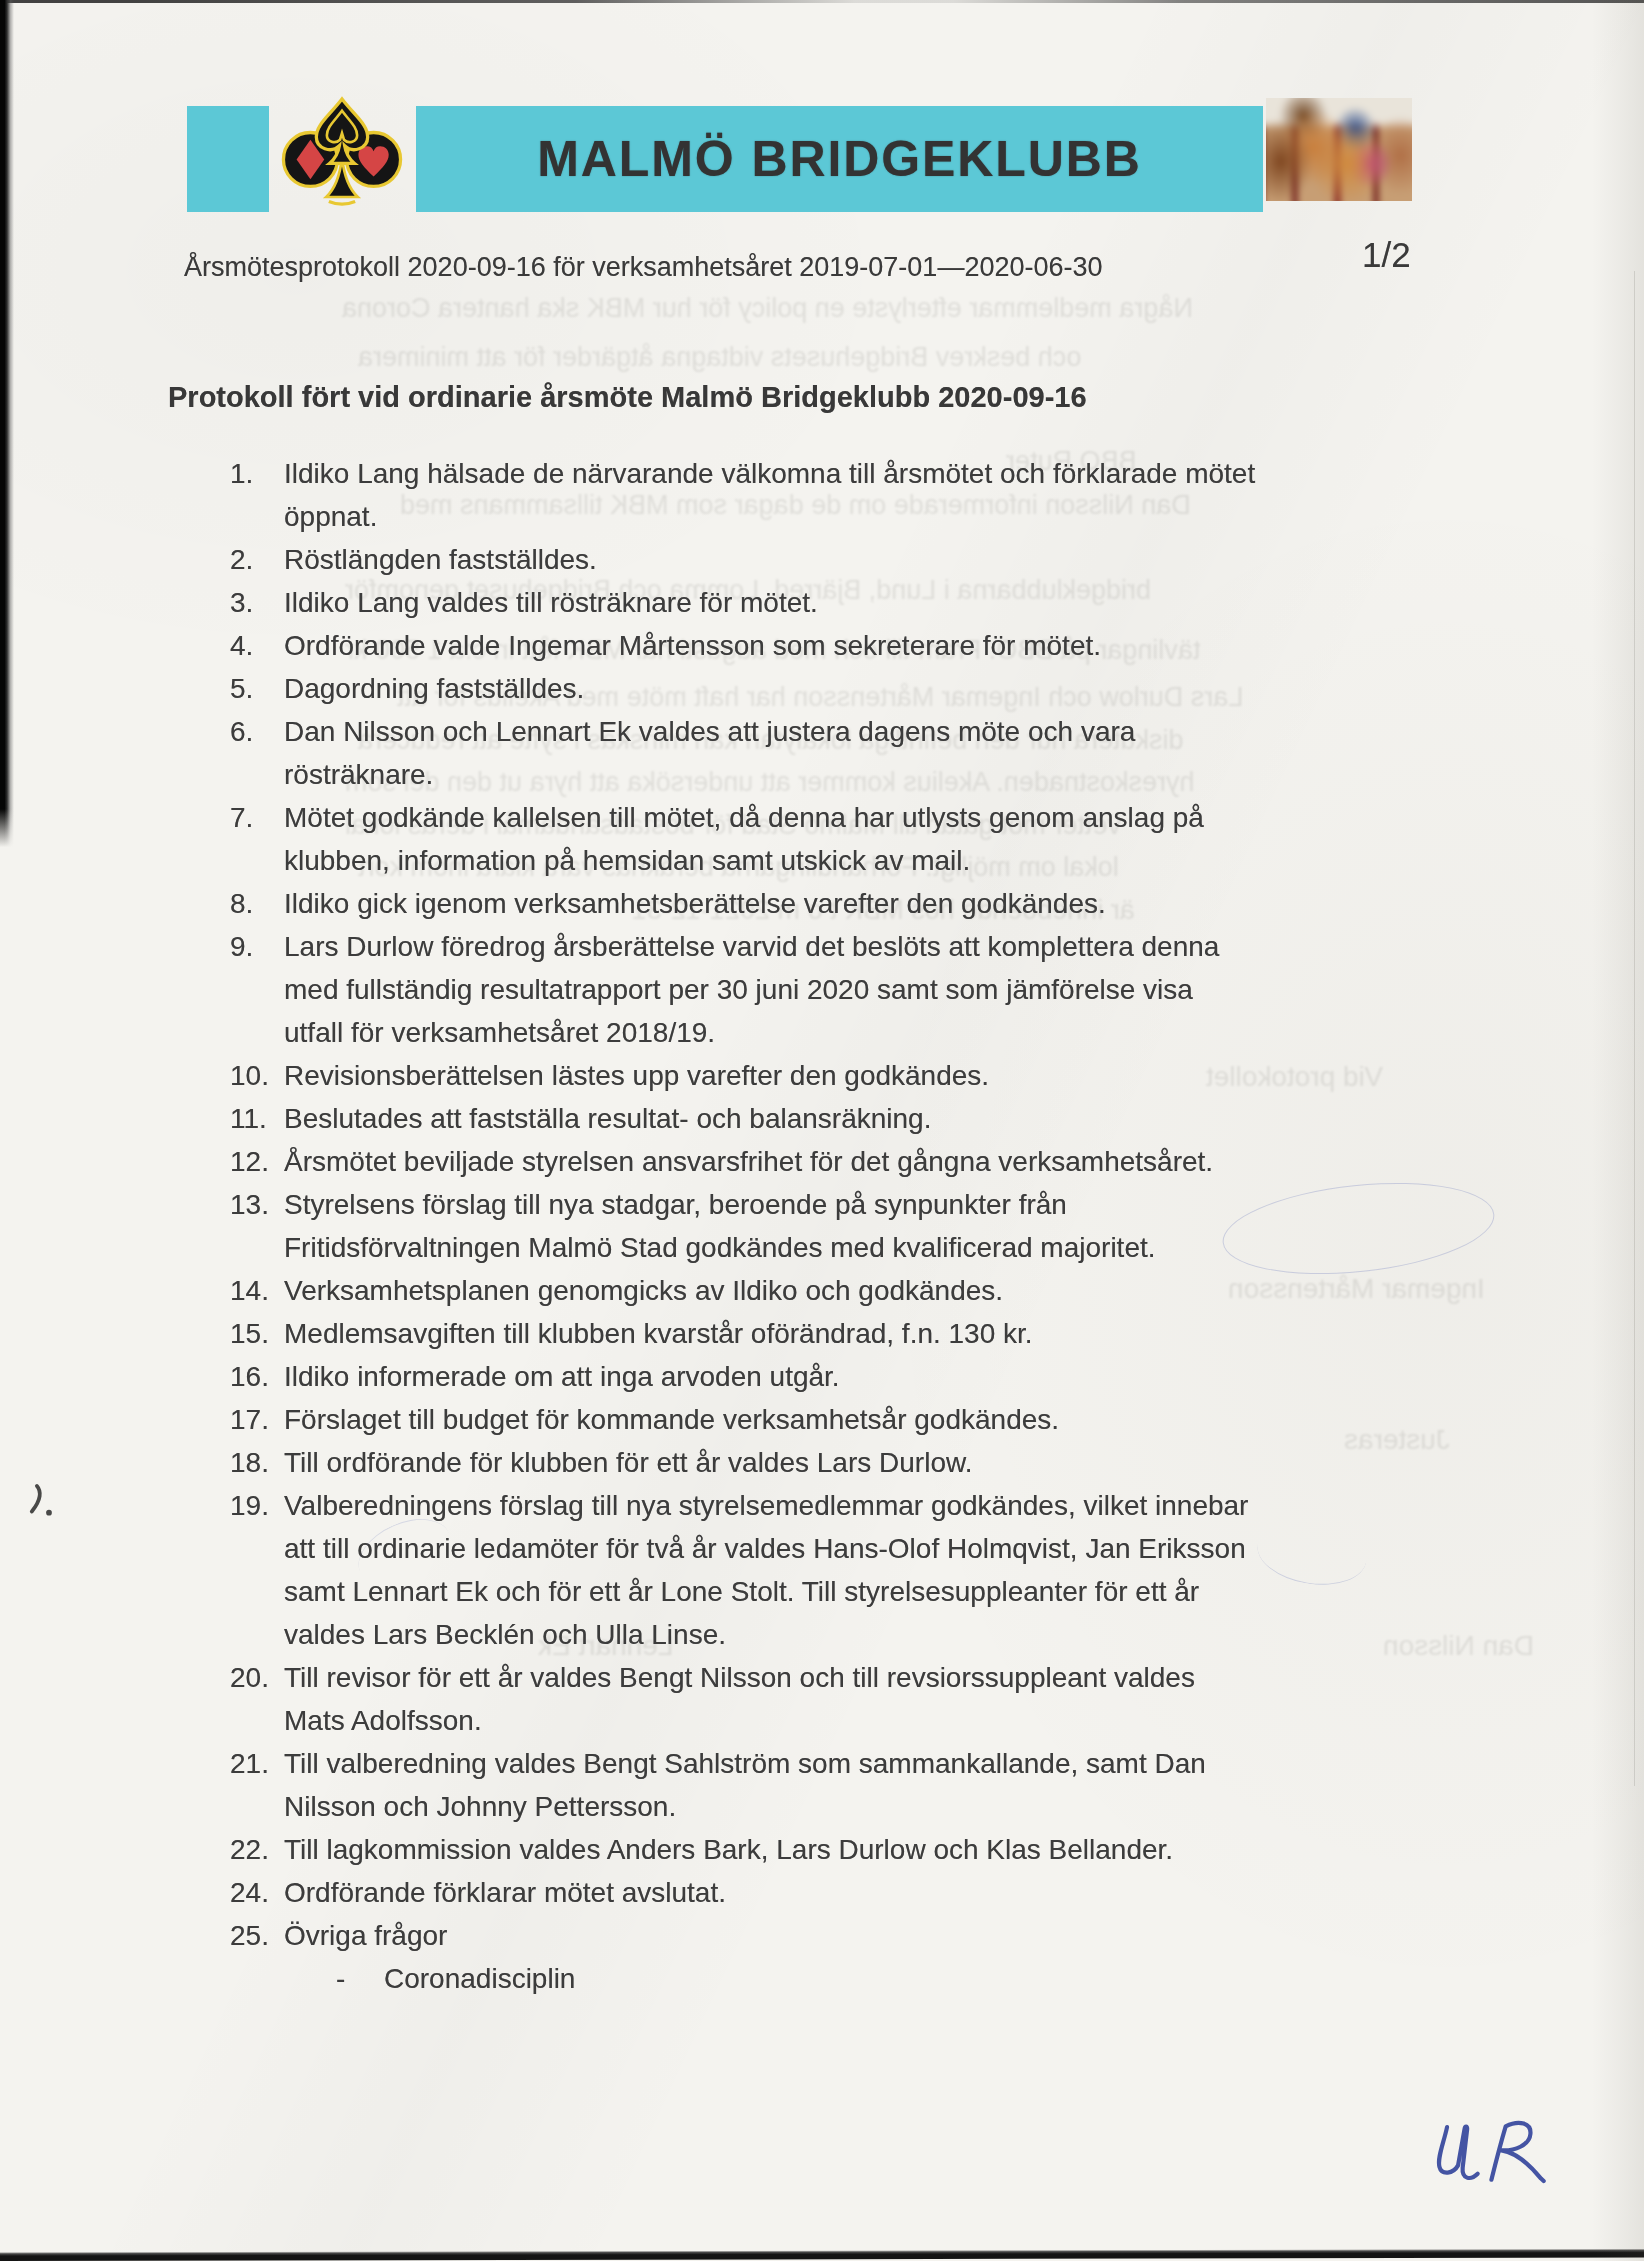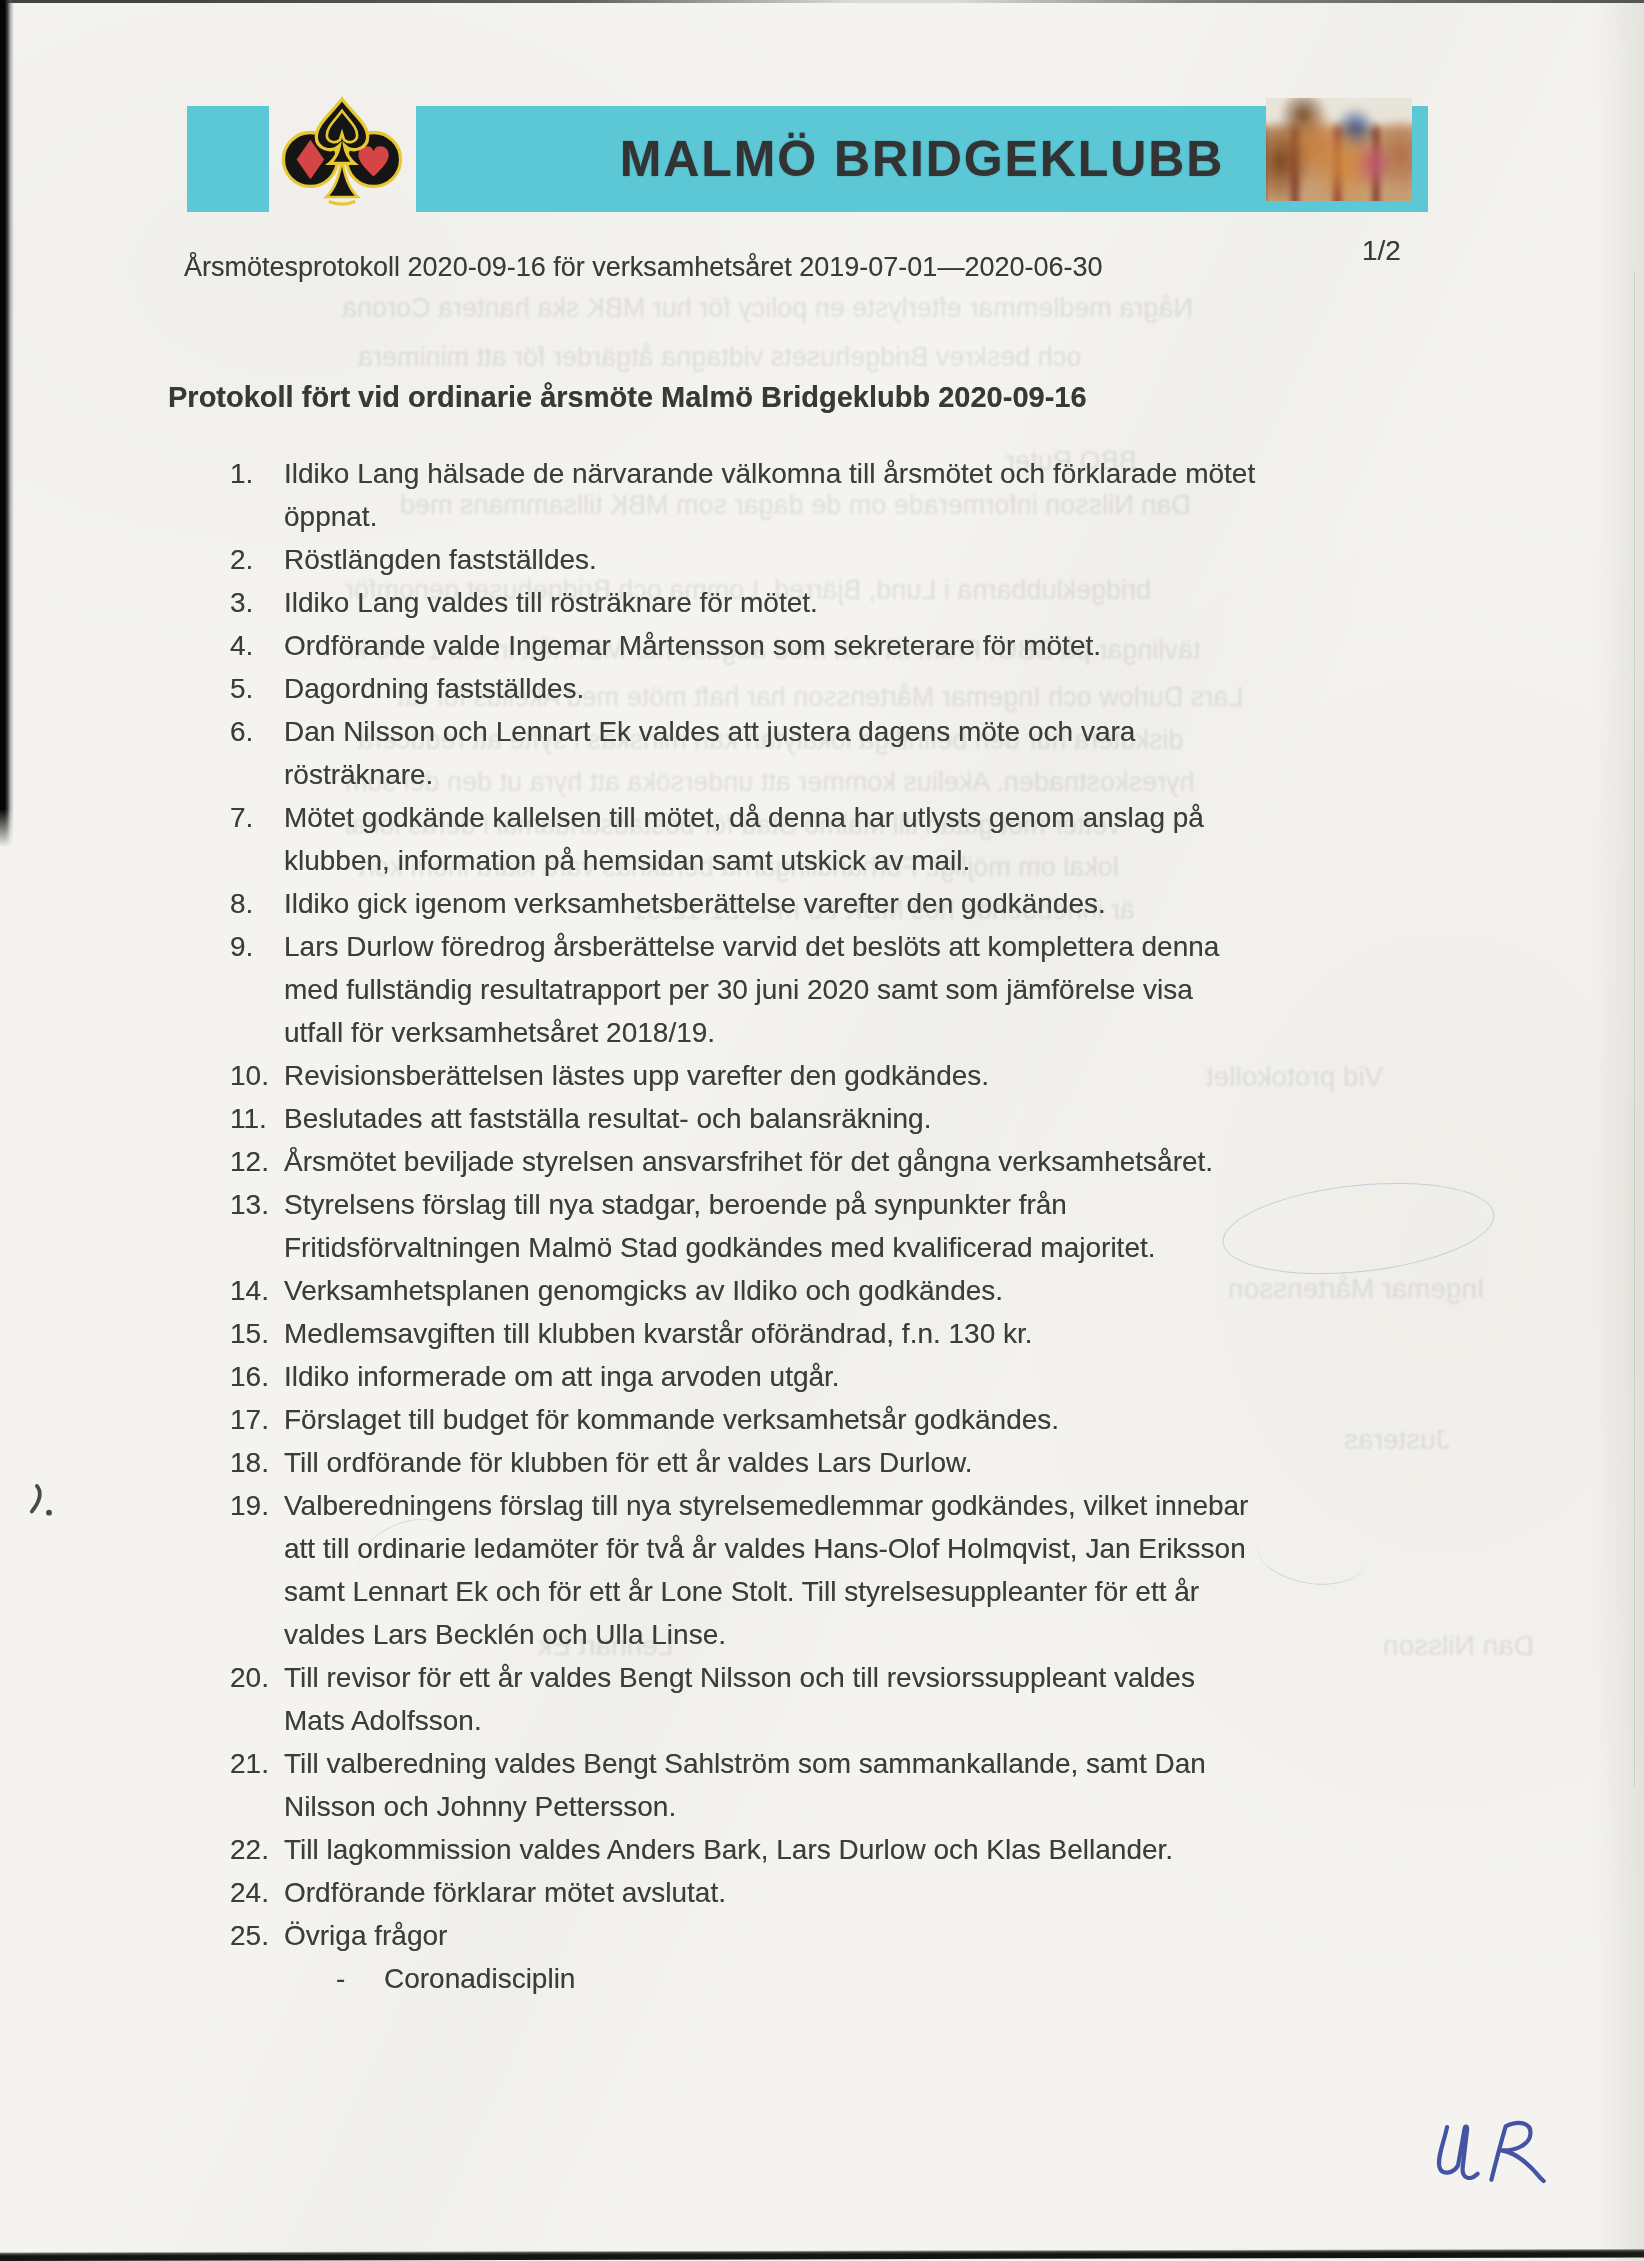--- a/index.html
+++ b/index.html
@@ -22,42 +22,42 @@
   .left-edge-fade{position:absolute;left:0;top:809px;width:17px;height:45px;
     background:linear-gradient(to bottom,transparent,#f4f3ef 85%);}
   .top-edge{position:absolute;left:0;top:0;width:100%;height:3.2px;opacity:.8;
     background:linear-gradient(to right,#161616 0 8%,#3a3a3a 35%,rgba(40,40,40,.15) 52% 58%,rgba(40,40,40,.7) 72%,#2c2c2c);}
   .bottom-edge{position:absolute;left:0;bottom:0;width:101%;height:9px;background:linear-gradient(to top,#141414 55%,#4a4a4a 80%,transparent);transform:rotate(-0.12deg);transform-origin:left bottom;}
   .right-shade{position:absolute;right:0;top:0;width:52px;height:100%;
     background:linear-gradient(to right,transparent,rgba(95,90,78,.05) 50%,rgba(95,90,78,.11));}
   .right-line{position:absolute;right:9px;top:271px;width:1.3px;height:1515px;background:rgba(120,118,110,.22);}
   
   .cyan-square{position:absolute;left:187px;top:106px;width:82px;height:106px;}
-  .cyan-band{position:absolute;left:416px;top:106px;width:1012px;height:106px;
+  .cyan-band{position:absolute;left:416px;top:106px;width:847px;height:106px;
     display:flex;align-items:center;justify-content:center;}
   .cyan-band span{font-size:50px;font-weight:bold;letter-spacing:1.9px;color:#333;
     text-shadow:0 0 1.3px rgba(40,40,40,.55);}
   .logo-wrap{position:absolute;left:276px;top:95px;width:132px;height:125px;}
   .photo{position:absolute;left:1266px;top:98px;width:146px;height:103px;overflow:hidden;background:#c79e74;}
   .photo .blur{position:absolute;inset:-7.7px;filter:blur(3.2px);
     background:
       radial-gradient(45px 61px at 14% 60%, #7e451f, transparent 70%),
       radial-gradient(52px 55px at 34% 48%, #c97f3c, transparent 70%),
       radial-gradient(35px 39px at 28% 22%, #6e431f, transparent 70%),
       radial-gradient(55px 61px at 55% 62%, #d08a3e, transparent 70%),
       radial-gradient(29px 32px at 60% 33%, #31508d, transparent 72%),
       radial-gradient(31px 34px at 69% 62%, #bd3f8c, transparent 72%),
       radial-gradient(45px 55px at 88% 55%, #b06f46, transparent 72%),
       linear-gradient(to bottom, #e9e4da 0 26%, rgba(233,228,218,0) 34%),
       linear-gradient(90deg, rgba(110,26,26,.9) 0 4%, transparent 4% 21%, rgba(110,26,26,.85) 21% 25%, transparent 25% 47%, rgba(130,30,30,.85) 47% 51%, transparent 51% 71%, rgba(110,26,26,.85) 71% 75%, transparent 75%),
       #c79e74;}
   
   .subtitle{position:absolute;left:184px;top:252px;font-size:27px;color:#3a3a3a;
     text-shadow:0 0 0.6px rgba(60,60,60,.45);white-space:nowrap;}
-  .pageno{position:absolute;left:1362px;top:235px;font-size:28px;color:#3a3a3a;
+  .pageno{position:absolute;left:1362px;top:235px;font-size:35px;color:#3a3a3a;
     text-shadow:0 0 0.6px rgba(60,60,60,.45);}
   .title{position:absolute;left:168px;top:381px;margin:0;font-size:29px;font-weight:bold;color:#383838;
     text-shadow:0 0 0.6px rgba(55,55,55,.55);white-space:nowrap;}
   ol.list{position:absolute;left:184px;top:452px;width:1290px;margin:0;padding:0;list-style:none;
     font-size:28px;line-height:43px;color:#3c3c3c;text-shadow:0 0 0.6px rgba(60,60,60,.5);}
   ol.list li{position:relative;margin:0;padding-left:100px;}
   ol.list .num{position:absolute;left:46px;top:0;}
   ol.list .txt{white-space:pre-line;}
   .sub{margin-left:52px;}
   .sub .dash{display:inline-block;min-width:13px;margin-right:35px;}

